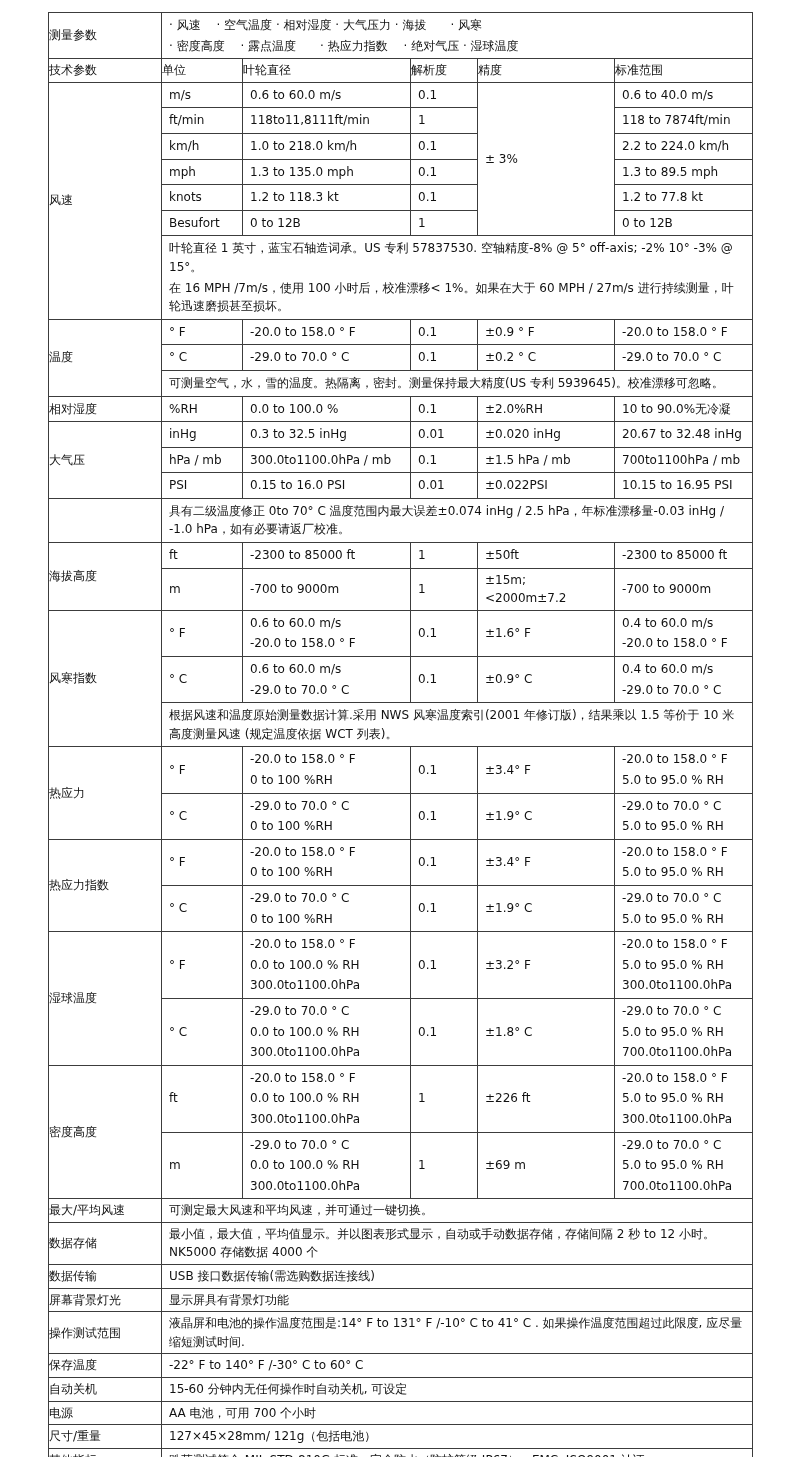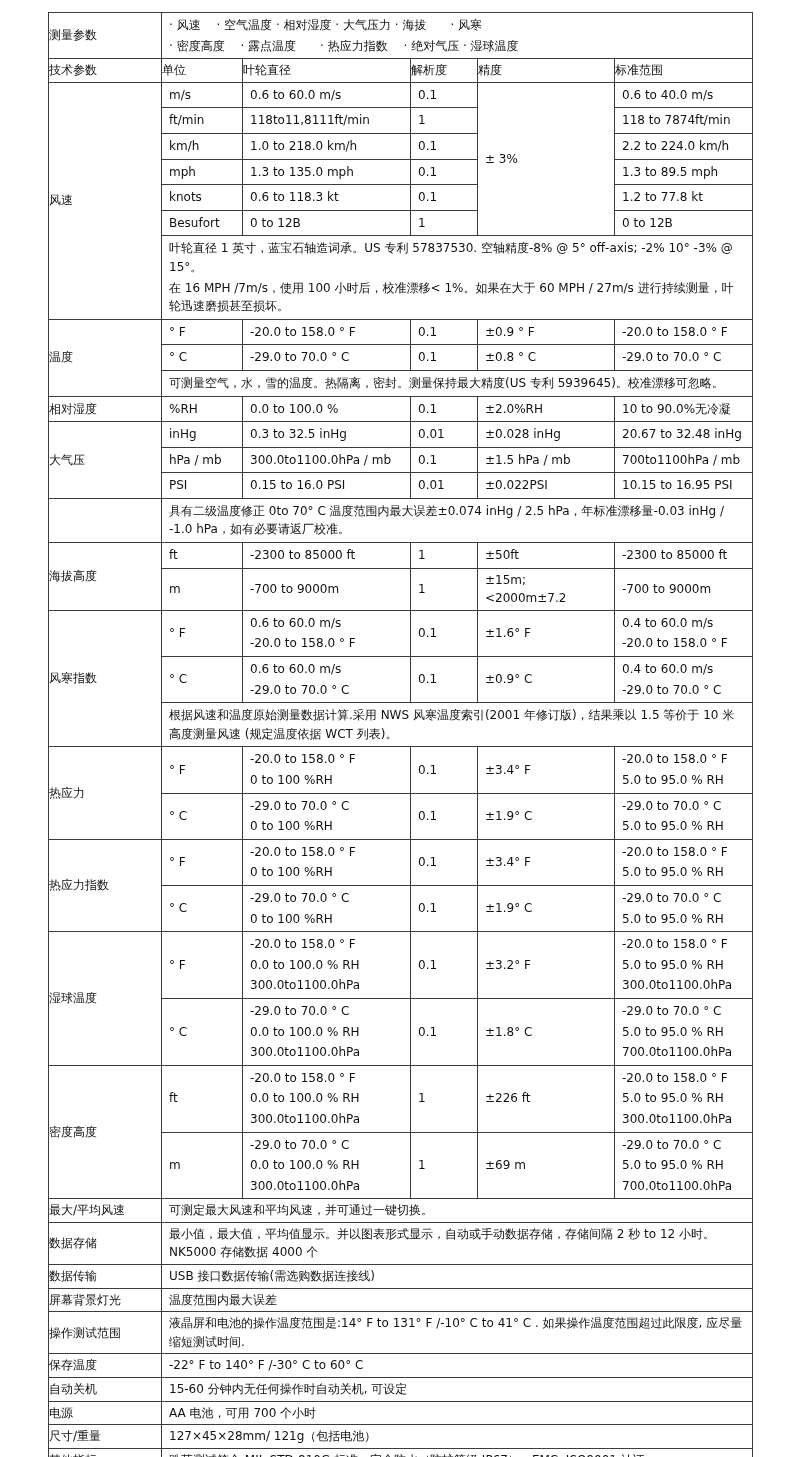--- a/index.html
+++ b/index.html
@@ -75,21 +75,21 @@
           <div class="cell-line">1.3 to 135.0 mph</div>
         </td>
         <td>0.1</td>
         <td>
           <div class="cell-line">1.3 to 89.5 mph</div>
         </td>
       </tr>
       <tr>
         <td>knots</td>
         <td>
-          <div class="cell-line">0.6 to 118.3 kt</div>
+          <div class="cell-line">1.2 to 118.3 kt</div>
         </td>
         <td>0.1</td>
         <td>
           <div class="cell-line">1.2 to 77.8 kt</div>
         </td>
       </tr>
       <tr>
         <td>Besufort</td>
         <td>
           <div class="cell-line">0 to 12B</div>
@@ -116,21 +116,21 @@
         <td>
           <div class="cell-line">-20.0 to 158.0 ° F</div>
         </td>
       </tr>
       <tr>
         <td>° C</td>
         <td>
           <div class="cell-line">-29.0 to 70.0 ° C</div>
         </td>
         <td>0.1</td>
-        <td>±0.8 ° C</td>
+        <td>±0.2 ° C</td>
         <td>
           <div class="cell-line">-29.0 to 70.0 ° C</div>
         </td>
       </tr>
       <tr>
         <td colspan="5">
           <div class="cell-line">可测量空气，水，雪的温度。热隔离，密封。测量保持最大精度(US 专利 5939645)。校准漂移可忽略。</div>
         </td>
       </tr>
       <tr>
@@ -145,21 +145,21 @@
           <div class="cell-line">10 to 90.0%无冷凝</div>
         </td>
       </tr>
       <tr>
         <td class="lbl" rowspan="3">大气压</td>
         <td>inHg</td>
         <td>
           <div class="cell-line">0.3 to 32.5 inHg</div>
         </td>
         <td>0.01</td>
-        <td>±0.028 inHg</td>
+        <td>±0.020 inHg</td>
         <td>
           <div class="cell-line">20.67 to 32.48 inHg</div>
         </td>
       </tr>
       <tr>
         <td>hPa / mb</td>
         <td>
           <div class="cell-line">300.0to1100.0hPa / mb</div>
         </td>
         <td>0.1</td>
@@ -363,21 +363,21 @@
       <tr>
         <td class="lbl">数据存储</td>
         <td colspan="5">最小值，最大值，平均值显示。并以图表形式显示，自动或手动数据存储，存储间隔 2 秒 to 12 小时。NK5000 存储数据 4000 个</td>
       </tr>
       <tr>
         <td class="lbl">数据传输</td>
         <td colspan="5">USB 接口数据传输(需选购数据连接线)</td>
       </tr>
       <tr>
         <td class="lbl">屏幕背景灯光</td>
-        <td colspan="5">温度范围内最大误差</td>
+        <td colspan="5">显示屏具有背景灯功能</td>
       </tr>
       <tr>
         <td class="lbl">操作测试范围</td>
         <td colspan="5">液晶屏和电池的操作温度范围是:14° F to 131° F /-10° C to 41° C . 如果操作温度范围超过此限度, 应尽量缩短测试时间.</td>
       </tr>
       <tr>
         <td class="lbl">保存温度</td>
         <td colspan="5">-22° F to 140° F /-30° C to 60° C</td>
       </tr>
       <tr>

